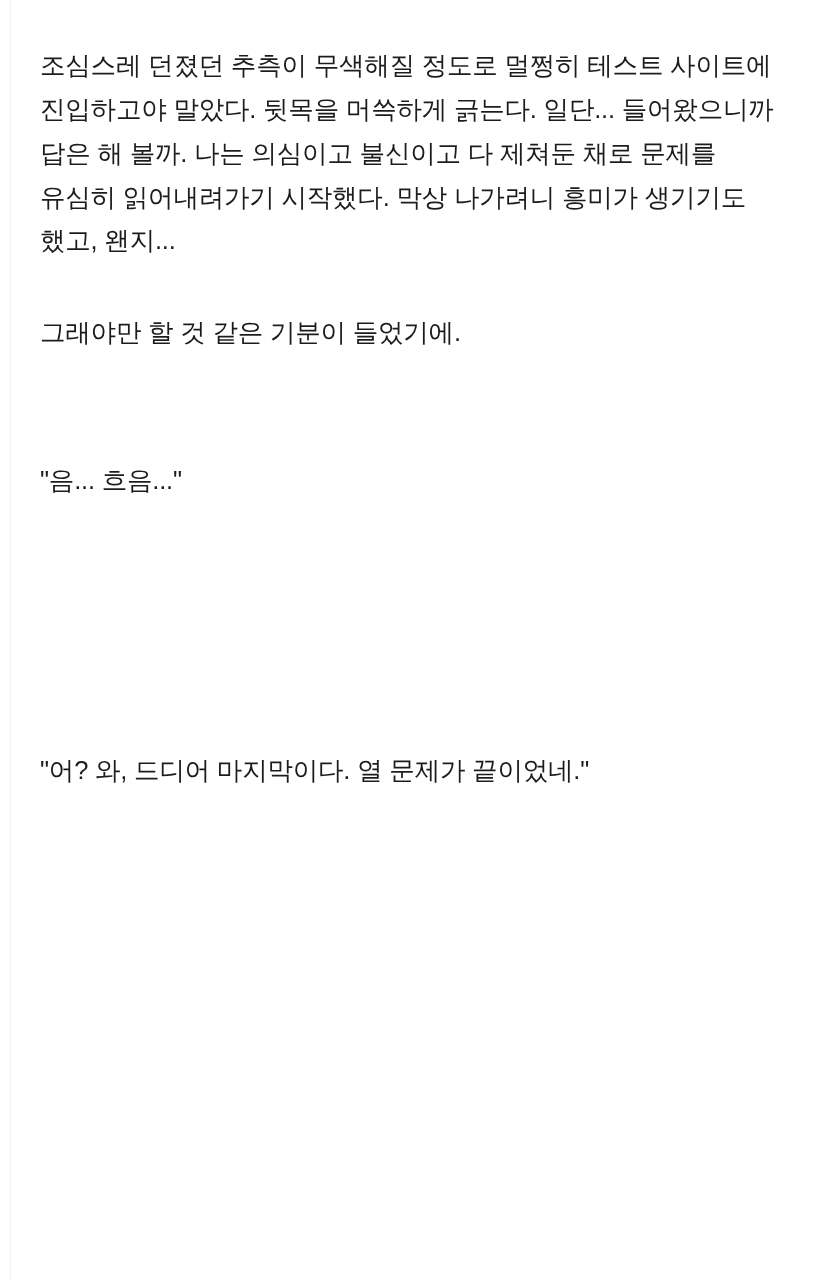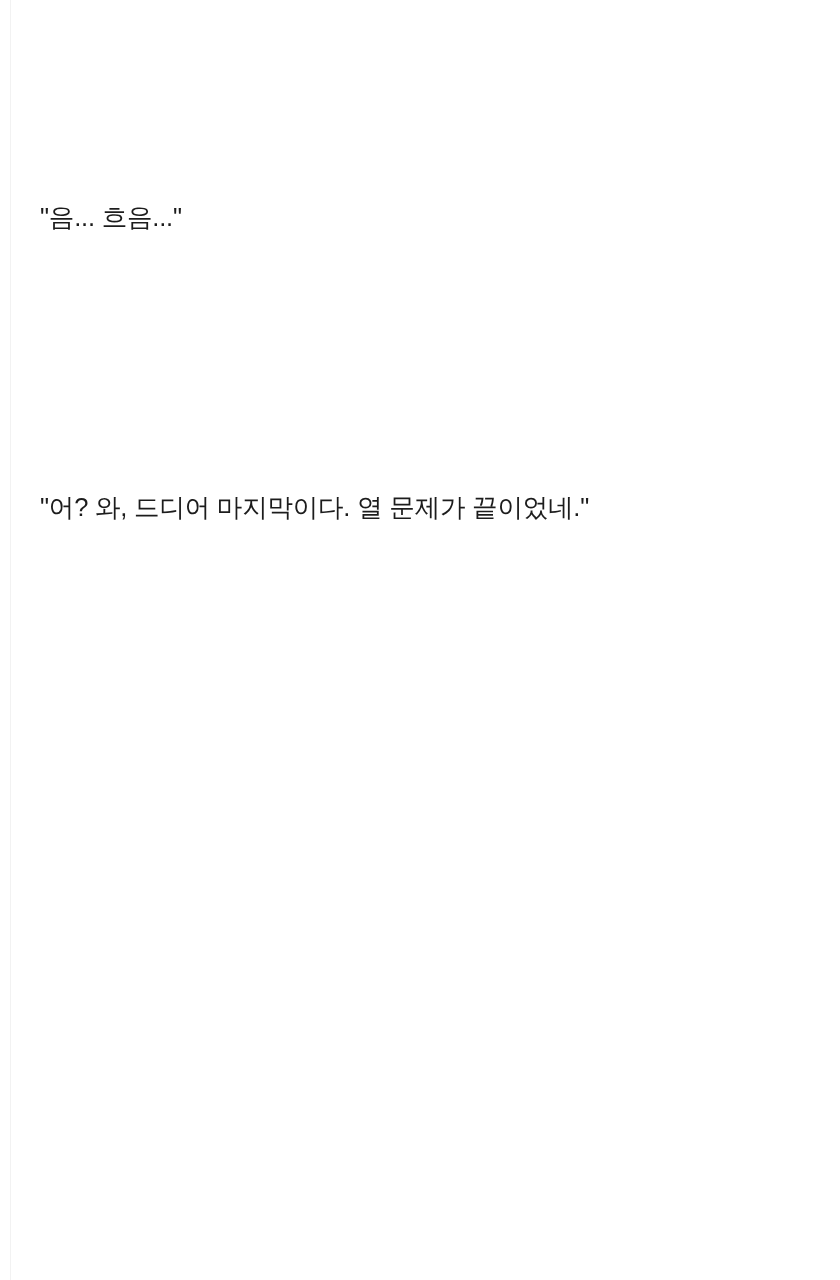--- a/index.html
+++ b/index.html
@@ -49,23 +49,25 @@
   .gap-xl { height: 118px; }
 </style>
 </head>
 <body>
 
 <div class="page">
   <div class="left-rule"></div>
 
   <div class="article">
 
+    <p class="para">조심스레 던졌던 추측이 무색해질 정도로 멀쩡히 테스트 사이트에 진입하고야 말았다. 뒷목을 머쓱하게 긁는다. 일단... 들어왔으니까 답은 해 볼까. 나는 의심이고 불신이고 다 제쳐둔 채로 문제를 유심히 읽어내려가기 시작했다. 막상 나가려니 흥미가 생기기도 했고, 왠지...</p>
 
     <div class="gap-sm"></div>
 
+    <p class="para">그래야만 할 것 같은 기분이 들었기에.</p>
 
     <div class="gap-md"></div>
 
     <p class="para">"음... 흐음..."</p>
 
     <div class="gap-lg"></div>
 
 
     <div class="gap-xl"></div>
 

